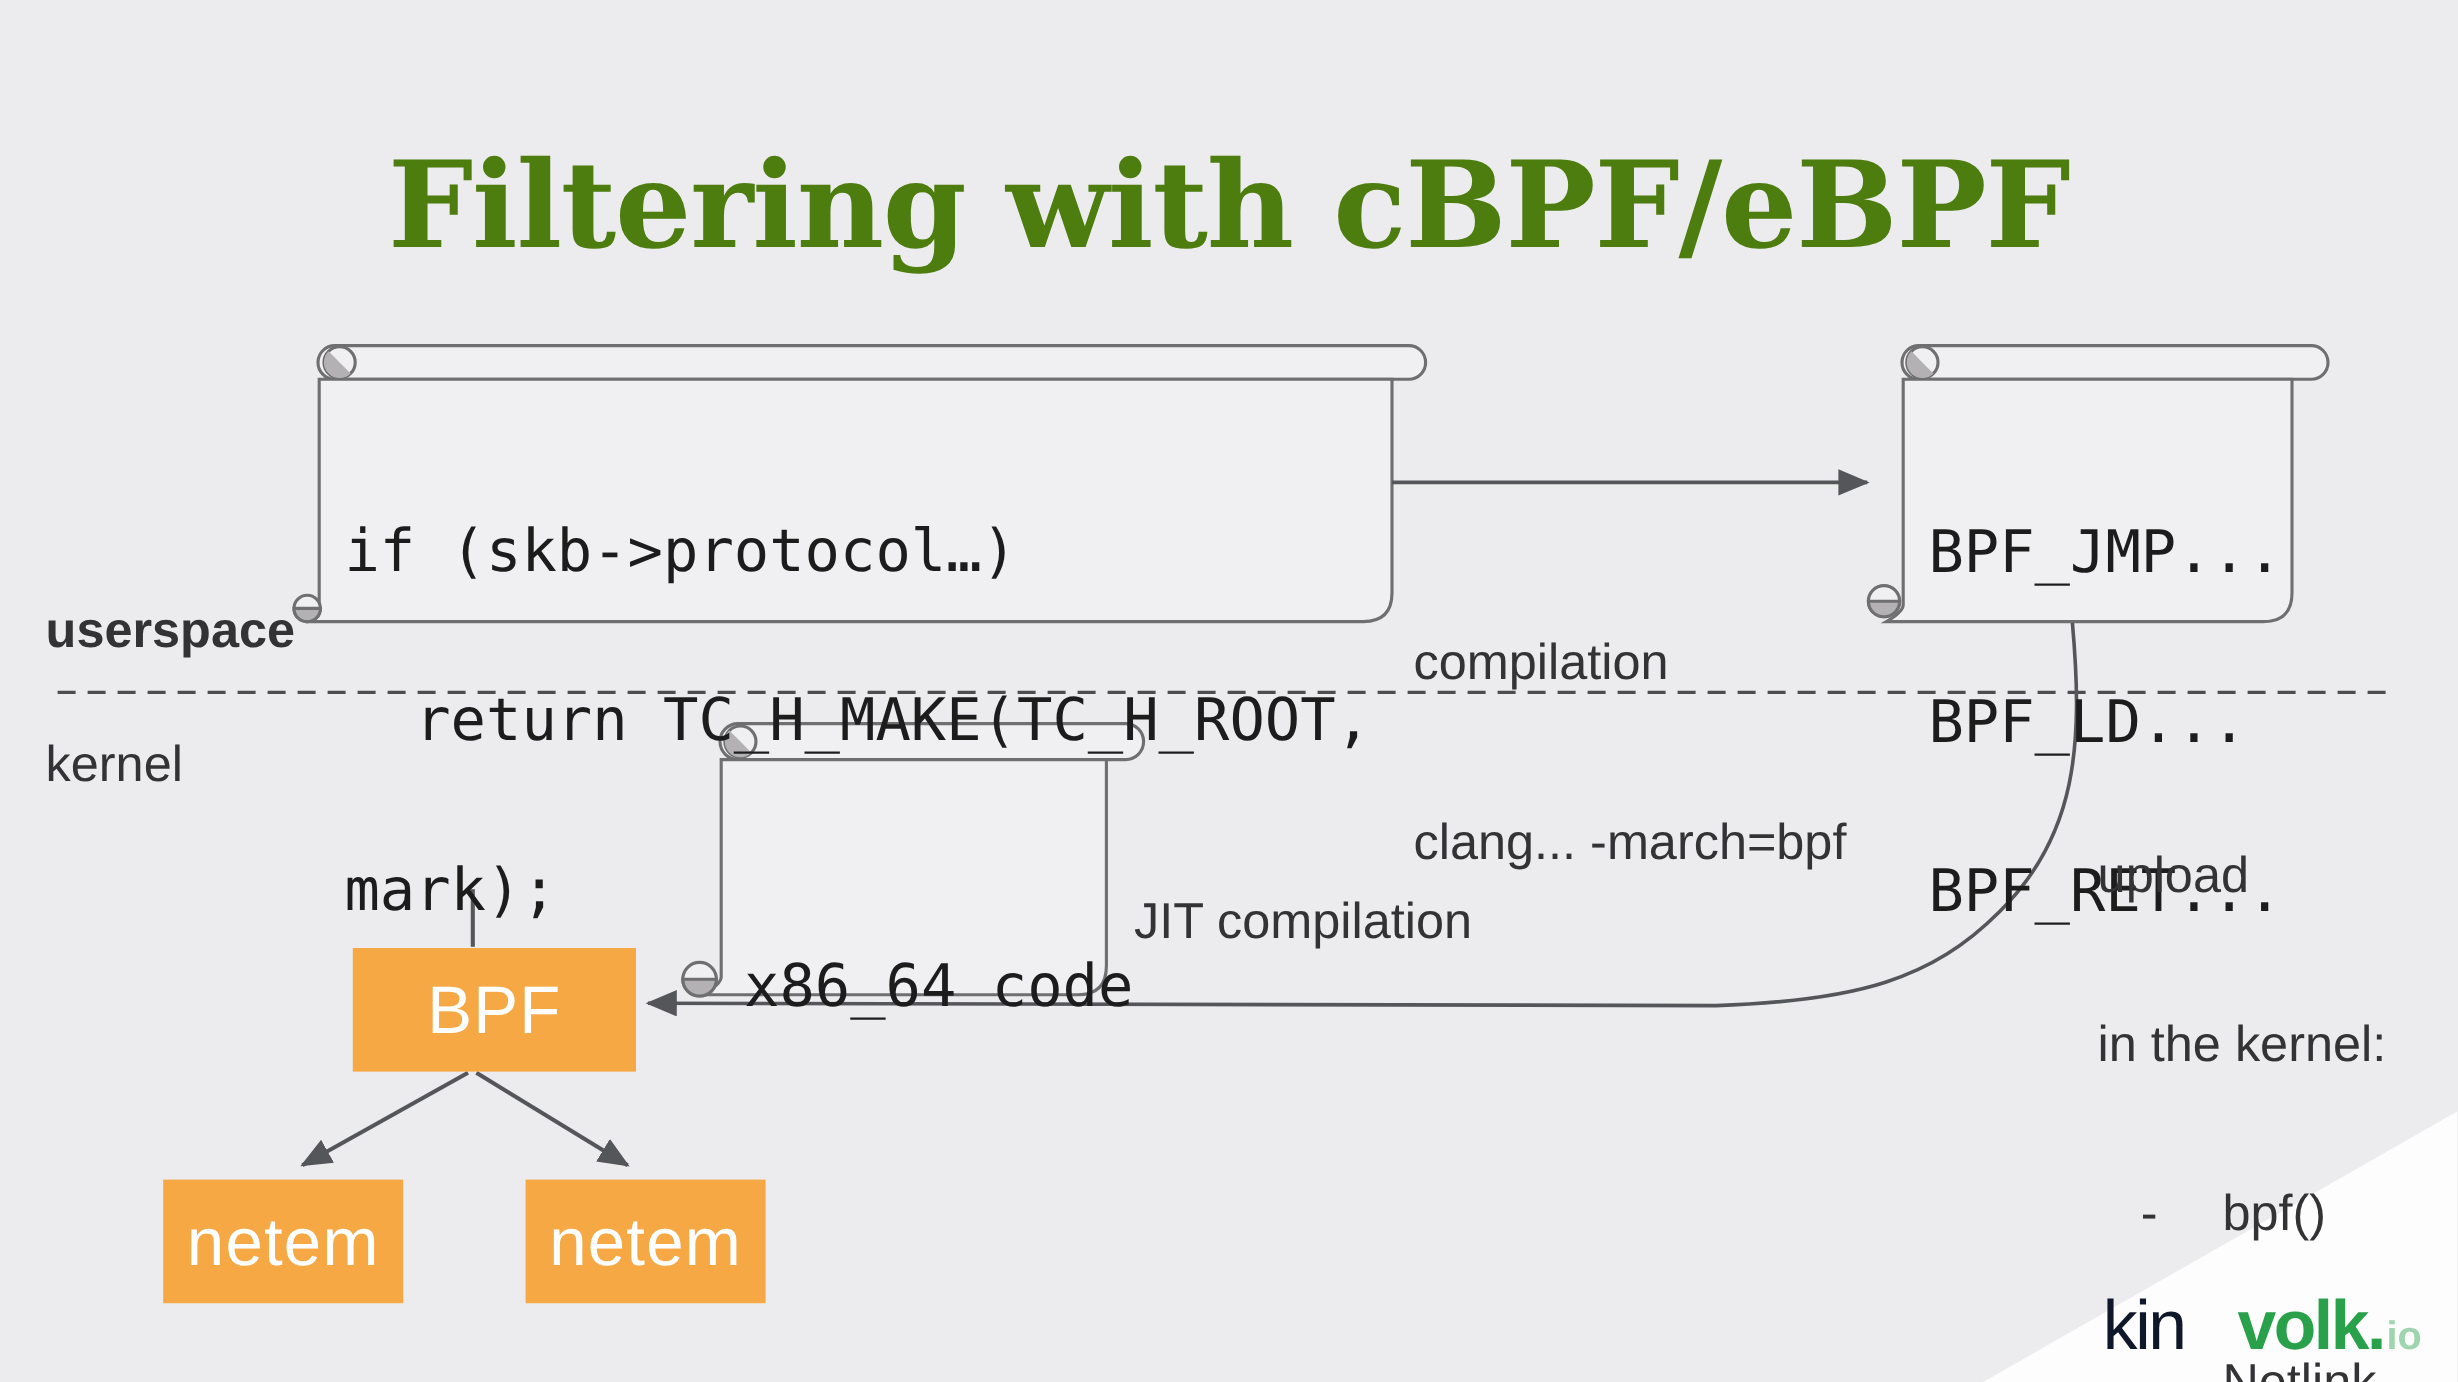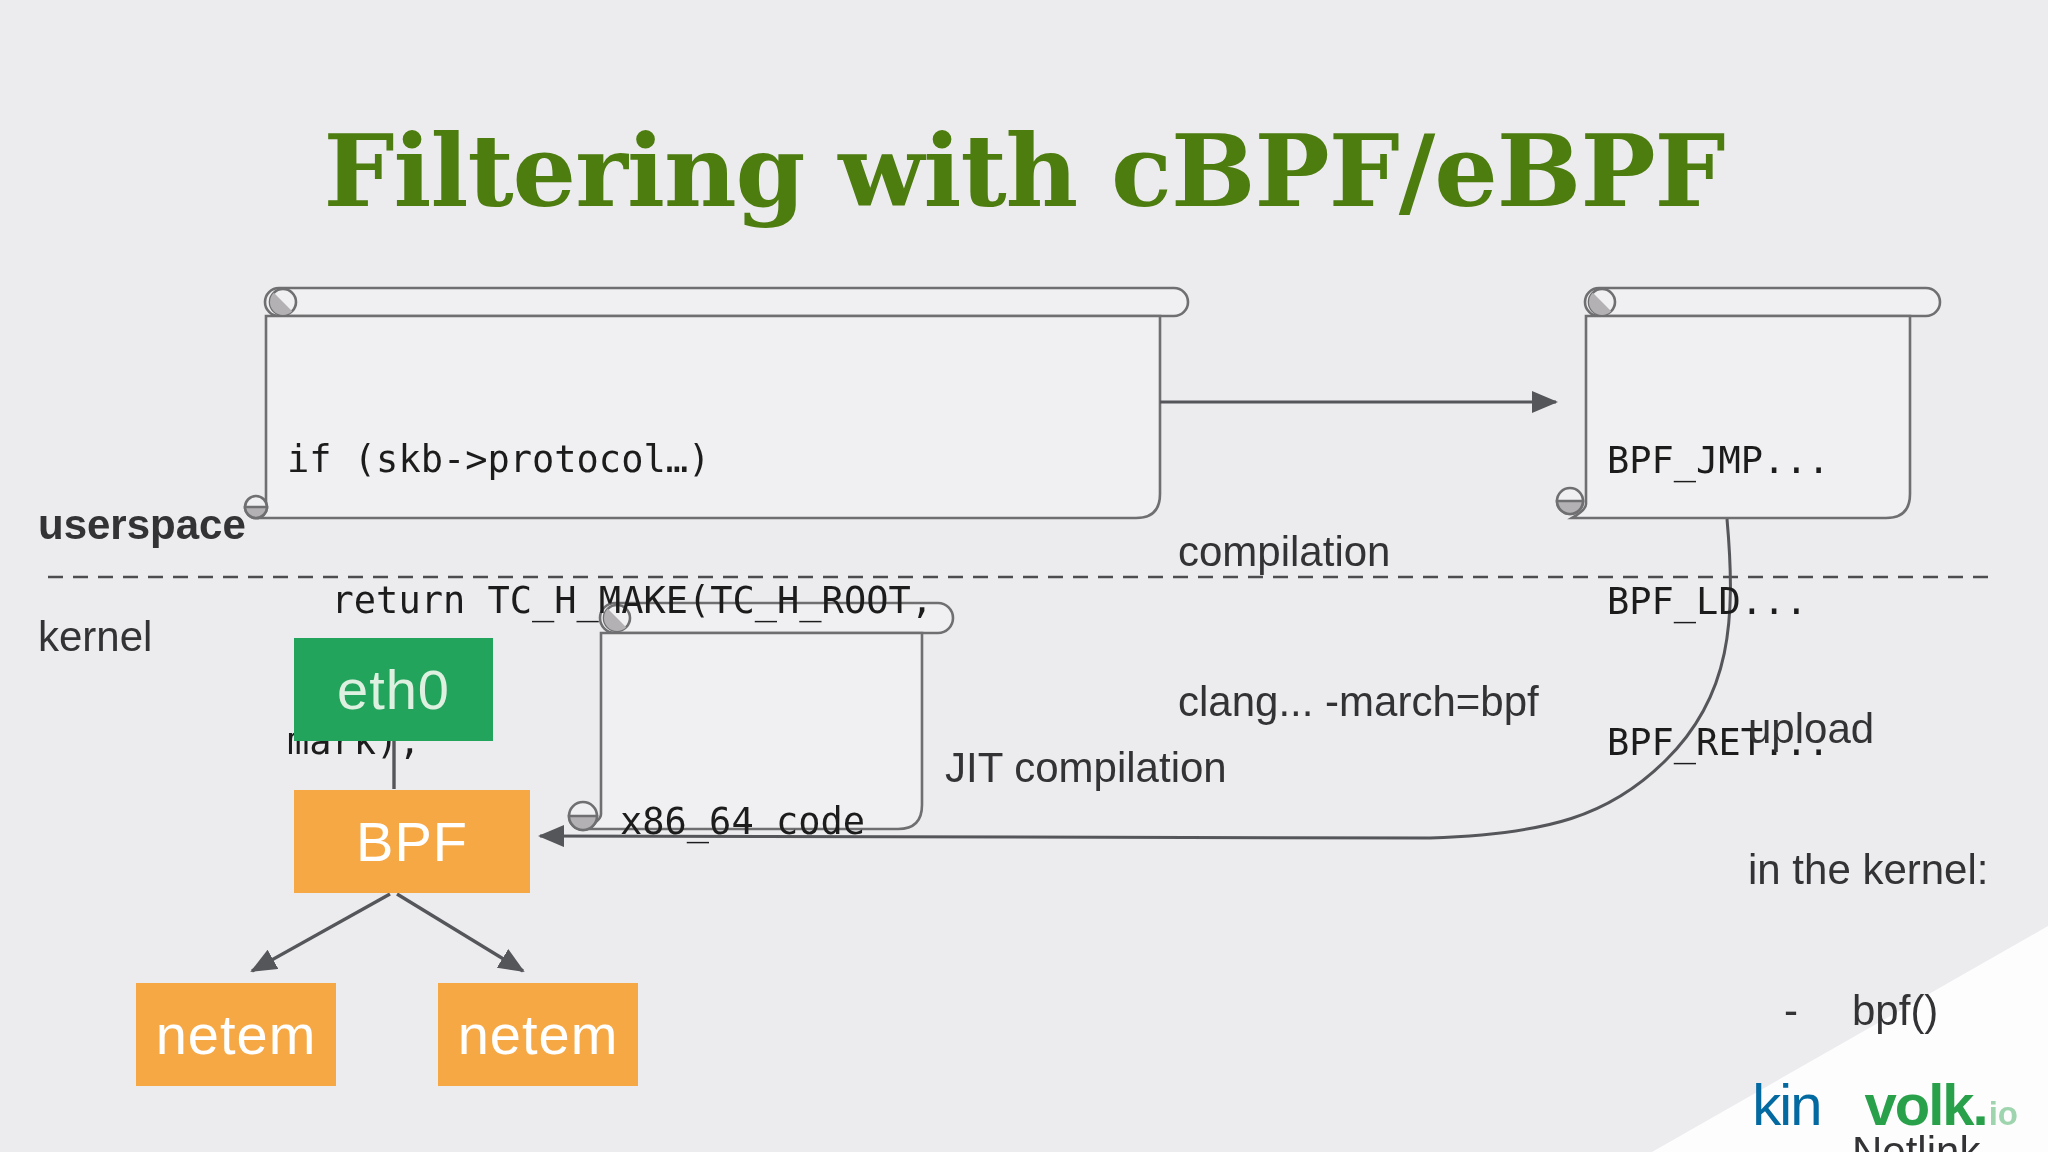--- a/index.html
+++ b/index.html
@@ -3,31 +3,31 @@
 <meta charset="utf-8">
 <style>
   html,body{margin:0;padding:0;background:#ecebee;}
   #slide{position:relative;width:2048px;height:1152px;background:#ecebee;overflow:hidden;
          font-family:"Liberation Sans",sans-serif;}
   #wires{position:absolute;left:0;top:0;z-index:1;}
   .title{left:0;right:0;top:112px;text-align:center;
          font-family:"DejaVu Serif",serif;font-weight:bold;font-size:100px;
          color:#4d7c0f;letter-spacing:-1px;z-index:2;position:absolute;}
   .code{position:absolute;z-index:2;font-family:"DejaVu Sans Mono",monospace;
-        font-size:37px;line-height:47px;color:#1c1c1c;white-space:pre;}
+        font-size:49px;line-height:47px;color:#1c1c1c;white-space:pre;}
   .label{position:absolute;z-index:2;font-size:42px;line-height:50px;
          color:#333336;white-space:pre;}
   .node{position:absolute;z-index:2;display:flex;align-items:center;justify-content:center;
         font-size:56px;letter-spacing:1px;}
   .node.green{background:#22a45c;color:#def1e1;}
   .node.orange{background:#f6a844;color:#ffffff;}
   .upload-bullet .dash{display:inline-block;margin-left:36px;width:68px;}
   #logo{position:absolute;right:30px;bottom:14px;z-index:3;display:flex;align-items:baseline;
         letter-spacing:-2px;}
-  #logo .kin{font-size:58px;font-weight:normal;color:#0369a1;}
+  #logo .kin{font-size:58px;font-weight:normal;color:#0f172a;}
   #logo .volk{font-size:58px;font-weight:bold;color:#29a04a;margin-left:44px;}
   #logo .io{font-size:33px;font-weight:bold;color:#9ed4ae;margin-left:2px;letter-spacing:0;}
 </style>
 </head>
 <body>
 
 <div id="slide">
 
   <svg id="wires" width="2048" height="1152" viewBox="0 0 2048 1152">
     <defs>
@@ -105,21 +105,20 @@
 
   <div class="label" style="left:945px;top:743px;">JIT compilation</div>
 
   <div class="label" style="left:1748px;top:611px;line-height:47px;">
     <div>upload</div>
     <div>in the kernel:</div>
     <div class="upload-bullet"><span class="dash">-</span><span>bpf()</span></div>
     <div class="upload-bullet"><span class="dash">-</span><span>Netlink</span></div>
   </div>
 
-  <div class="node green" style="left:294px;top:638px;width:199px;height:103px;">eth0</div>
   <div class="node orange" style="left:294px;top:790px;width:236px;height:103px;">BPF</div>
   <div class="node orange" style="left:136px;top:983px;width:200px;height:103px;">netem</div>
   <div class="node orange" style="left:438px;top:983px;width:200px;height:103px;">netem</div>
 
   <div id="logo">
     <span class="kin">kin</span>
       <span class="volk">volk.</span>
       <span class="io">io</span>
   </div>
 

